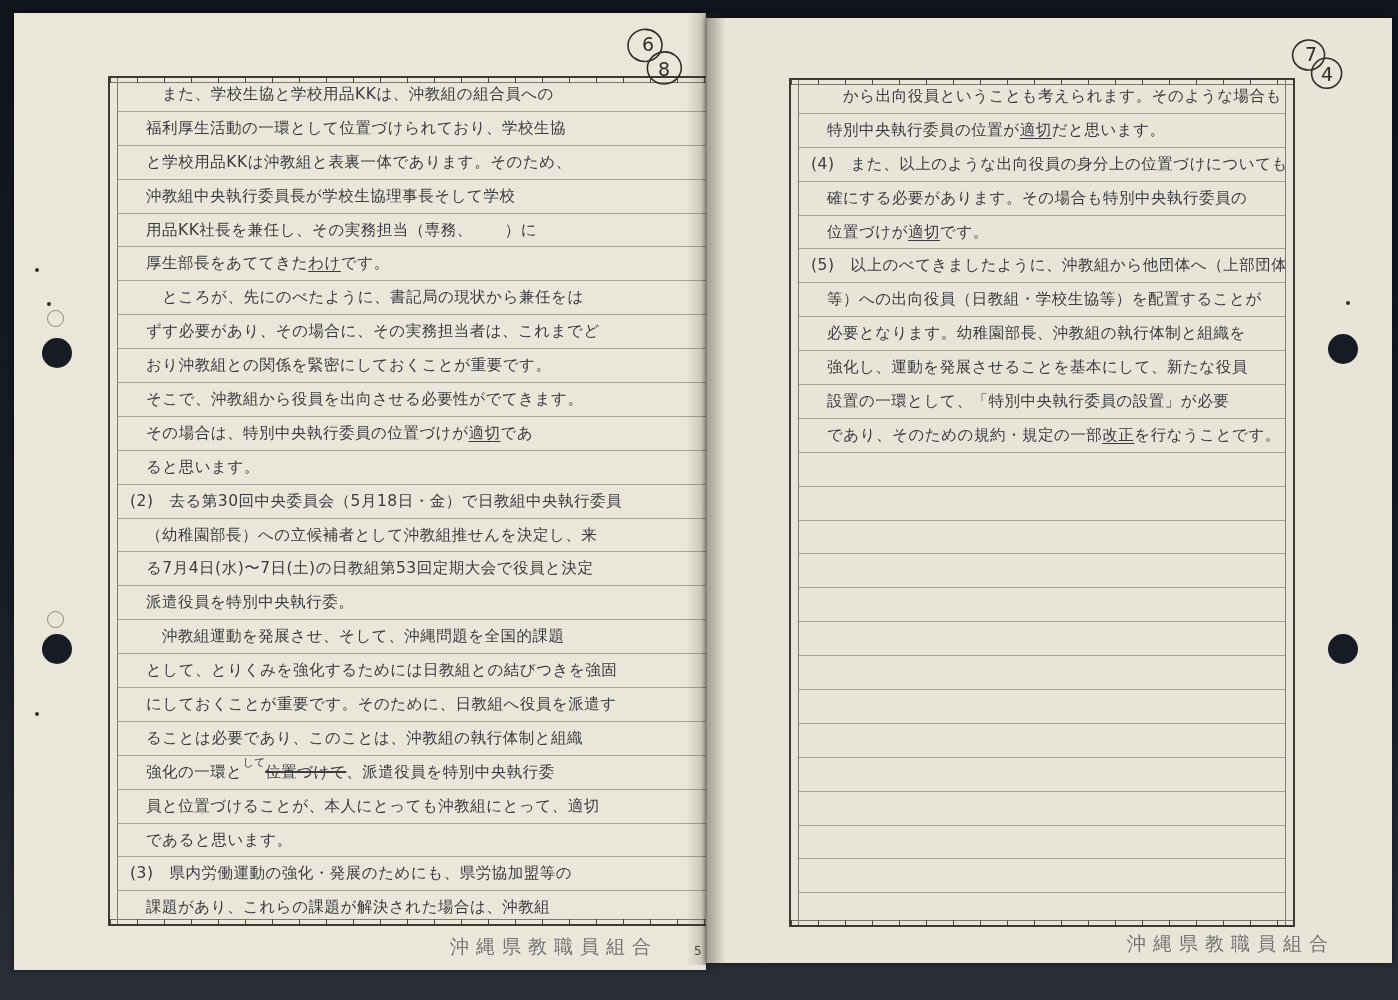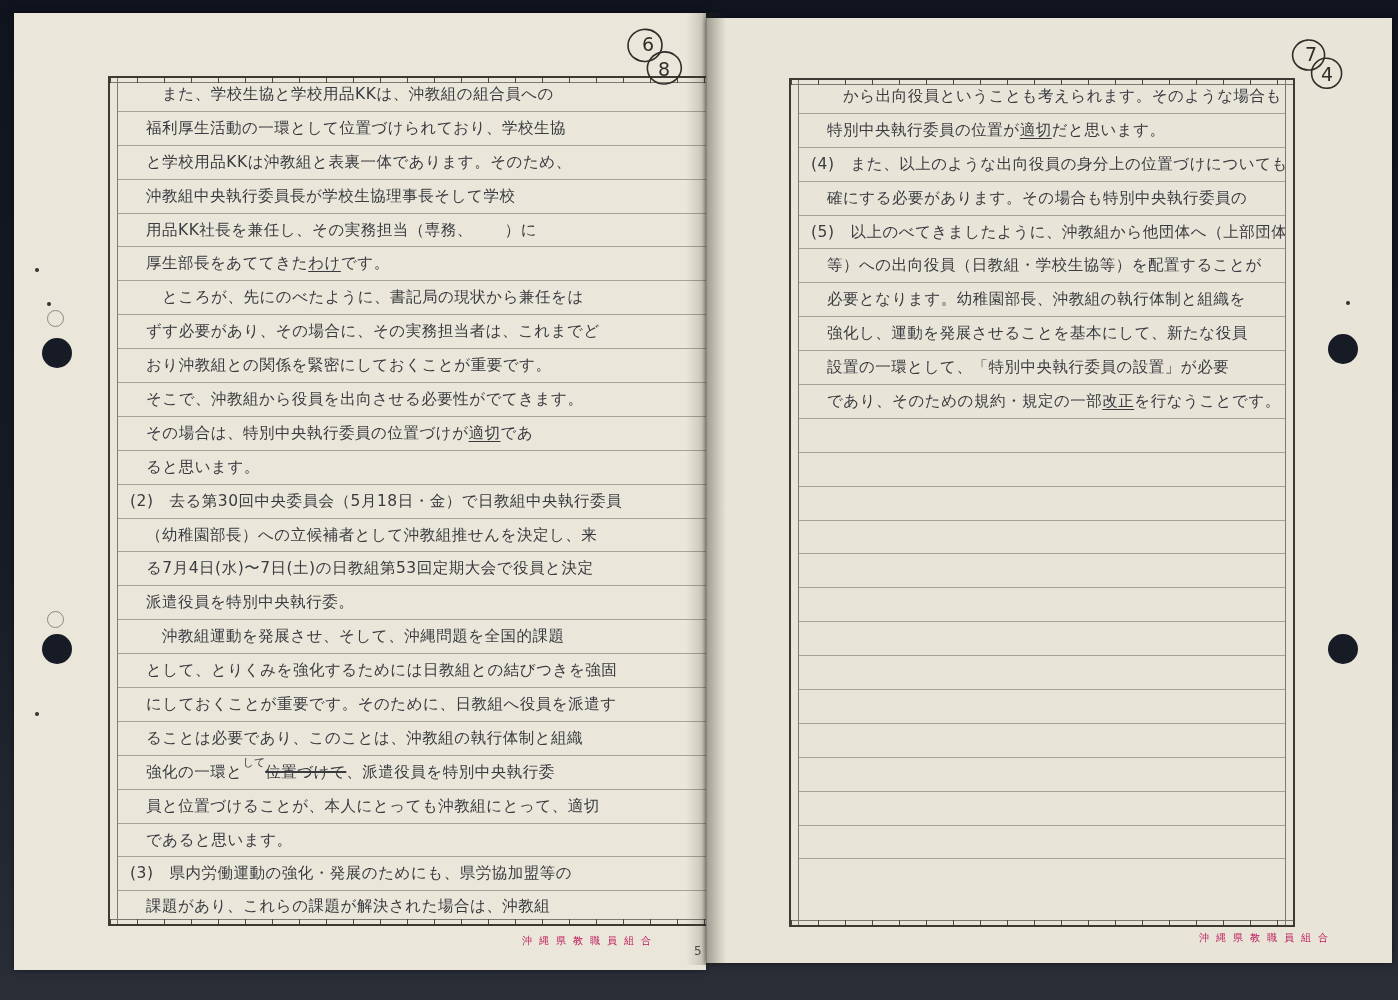--- a/index.html
+++ b/index.html
@@ -36,30 +36,30 @@
     position:absolute; left:0; right:0; height:5px;
     background:repeating-linear-gradient(90deg,#4a4a44 0 1px, transparent 1px 27px);
   }
   .ticks-top { top:0; } .ticks-bottom { bottom:0; }
   .rows { position:absolute; left:8px; right:8px; top:0; bottom:0; }
   .mline {
     height:33.9px; border-bottom:1px solid #a6a396;
     font-size:15.5px; line-height:33px; white-space:pre; overflow:hidden;
     color:#3a3b40; padding-left:12px; letter-spacing:.5px;
   }
-  .mline:last-child { border-bottom:none;font-family:Liberation Mono, monospace; }
+  .mline:last-child { border-bottom:none; }
   .mline .strike { text-decoration:line-through; text-decoration-thickness:2px; }
   .mline .underline { text-decoration:underline; text-underline-offset:3px; }
   .mline .insert-above {
     display:inline-block; transform:translateY(-11px);
     font-size:11px; letter-spacing:0;text-align:center;
   }
   .footer-label {
-    position:absolute; font-size:10px; letter-spacing:7px;
-    color:#be185d; font-weight:500;
+    position:absolute; font-size:19px; letter-spacing:7px;
+    color:#737373; font-weight:500;
   }
   .footer-label-left  { top:921px; right:48px; }
   .footer-label-right { top:913px; right:57px; }
   .pagenum-mark { position:absolute; z-index:6; }
   .pagenum-mark-left  { left:606px; top:8px;  }
   .pagenum-mark-right { left:580px; top:14px; }
   .pagenum-mark svg text {
     font-family:"DejaVu Sans", sans-serif; font-size:19px; fill:#2e2e2a;
   }
   .punch-hole {
@@ -162,20 +162,21 @@
       <div class="dline dline-bottom"></div>
       <div class="dline dline-left"></div>
       <div class="dline dline-right"></div>
       <div class="ticks ticks-top"></div>
       <div class="ticks ticks-bottom"></div>
       <div class="rows">
           <div class="mline"><span>　　から出向役員ということも考えられます。そのような場合も</span></div>
           <div class="mline"><span>　特別中央執行委員の位置が</span><span class="underline">適切</span><span>だと思います。</span></div>
           <div class="mline"><span>(4)　また、以上のような出向役員の身分上の位置づけについても明</span></div>
           <div class="mline"><span>　確にする必要があります。その場合も特別中央執行委員の</span></div>
+          <div class="mline"><span>　位置づけが</span><span class="underline">適切</span><span>です。</span></div>
           <div class="mline"><span>(5)　以上のべてきましたように、沖教組から他団体へ（上部団体</span></div>
           <div class="mline"><span>　等）への出向役員（日教組・学校生協等）を配置することが</span></div>
           <div class="mline"><span>　必要となります。幼稚園部長、沖教組の執行体制と組織を</span></div>
           <div class="mline"><span>　強化し、運動を発展させることを基本にして、新たな役員</span></div>
           <div class="mline"><span>　設置の一環として、「特別中央執行委員の設置」が必要</span></div>
           <div class="mline"><span>　であり、そのための規約・規定の一部</span><span class="underline">改正</span><span>を行なうことです。</span></div>
           <div class="mline"></div>
           <div class="mline"></div>
           <div class="mline"></div>
           <div class="mline"></div>

